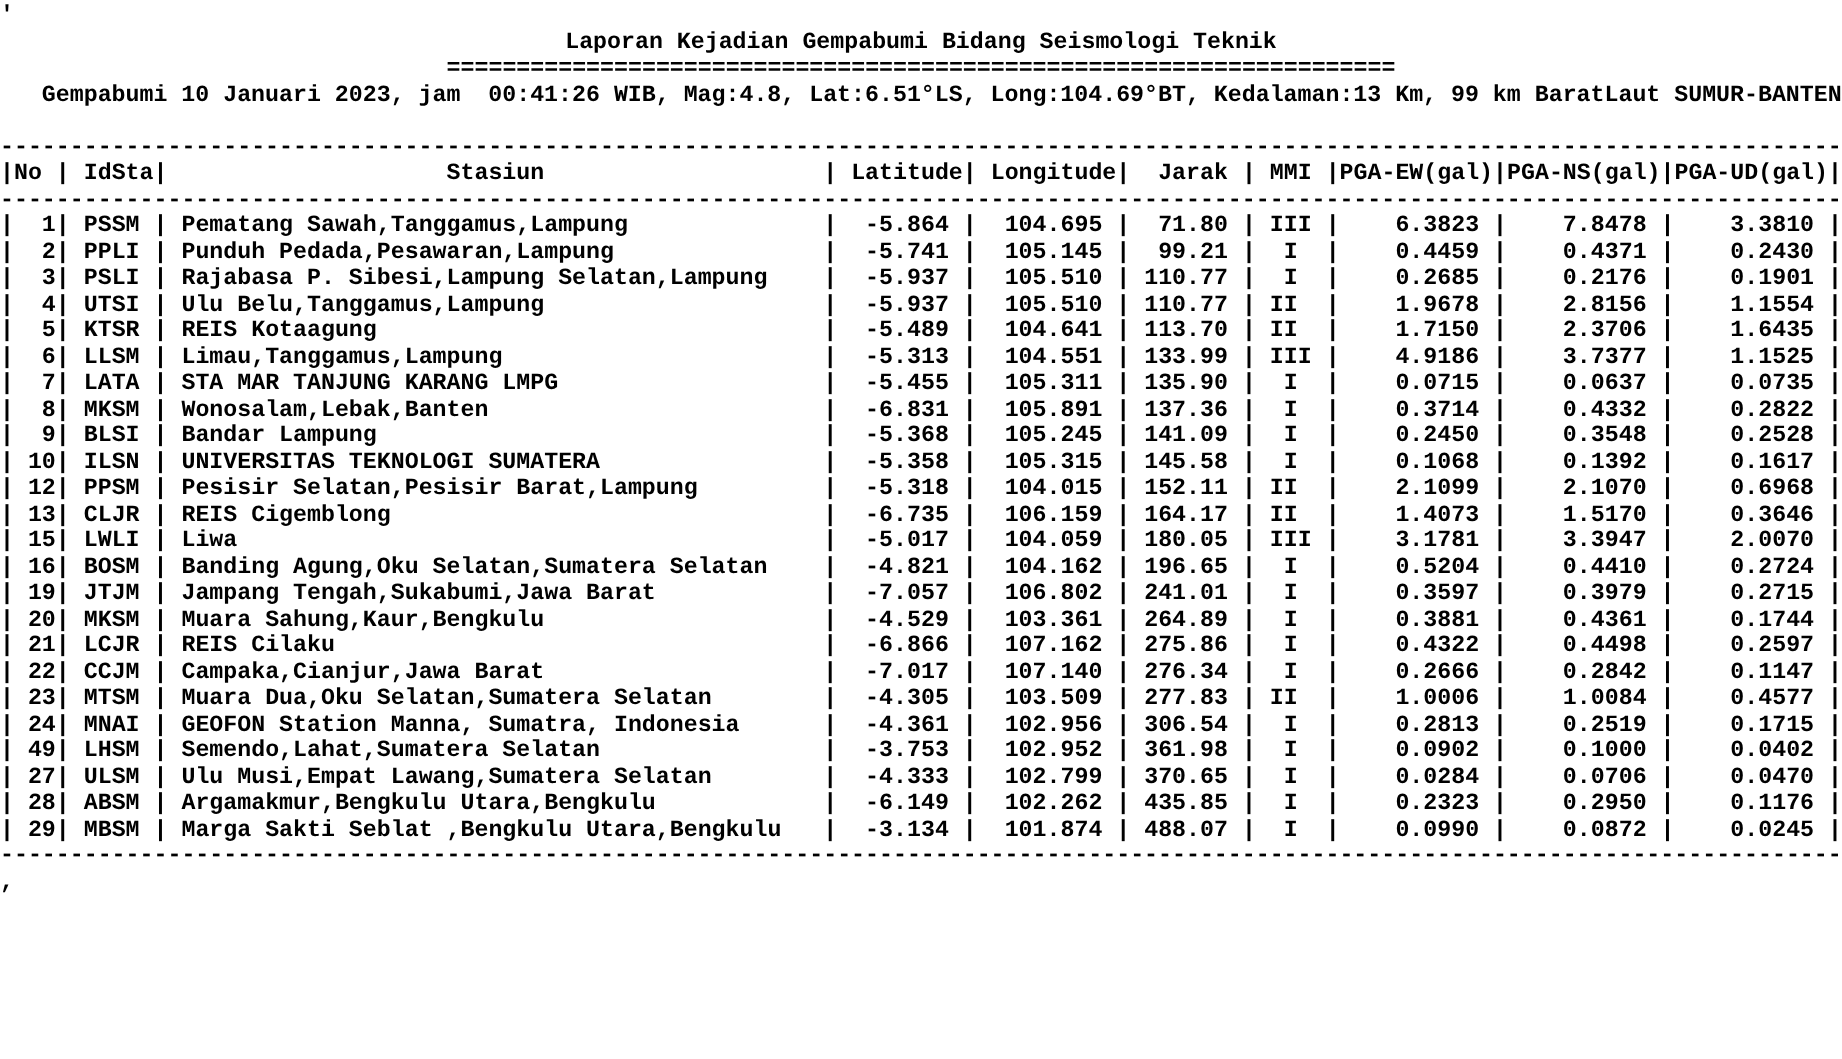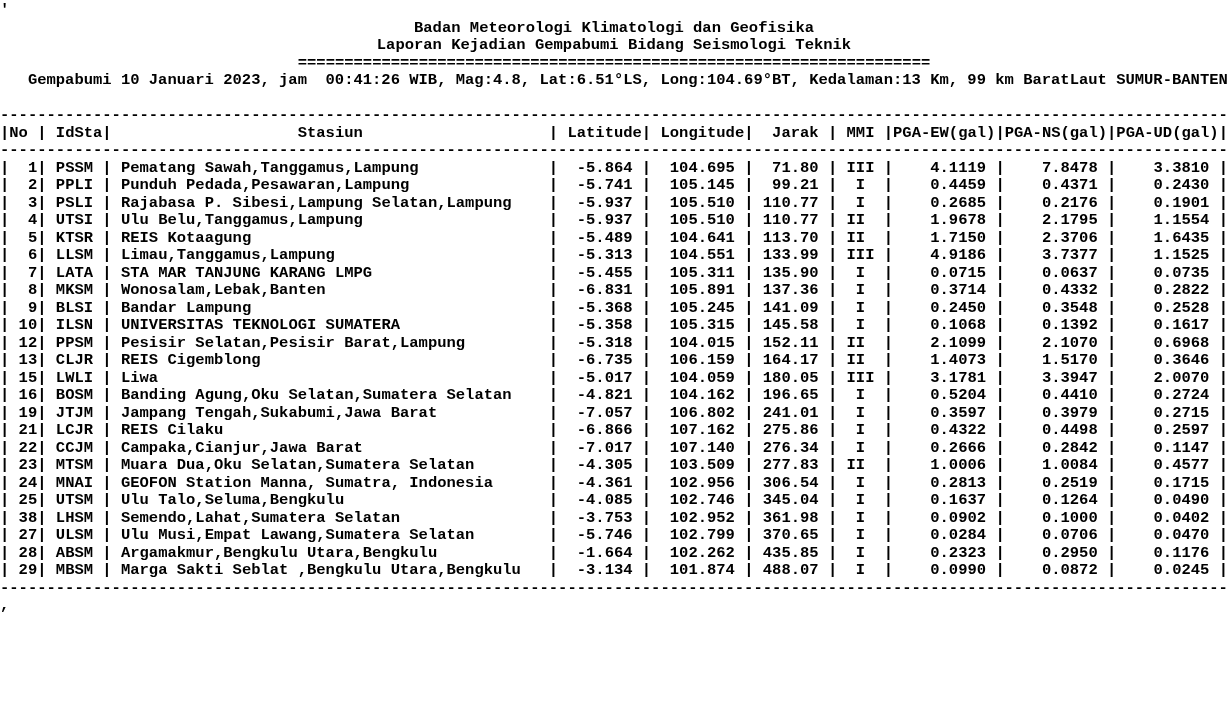--- a/index.html
+++ b/index.html
@@ -12,49 +12,48 @@
   }
   .line{white-space:pre;min-height:17.5px;}
   .center{text-align:center;}
   .summary{padding-left:3ch;}
 </style>
 </head>
 <body>
 
 <div class="doc">
   <div class="line">'</div>
-  <div class="line center">Badan Meteorologi Klimatologi dan Geofisika</div>
   <div class="line center">Laporan Kejadian Gempabumi Bidang Seismologi Teknik</div>
   <div class="line center">====================================================================</div>
   <div class="line summary">Gempabumi 10 Januari 2023, jam  00:41:26 WIB, Mag:4.8, Lat:6.51°LS, Long:104.69°BT, Kedalaman:13 Km, 99 km BaratLaut SUMUR-BANTEN</div>
   <div class="line"></div>
   <div>
       <div class="line">------------------------------------------------------------------------------------------------------------------------------------</div>
       <div class="line">|<span>No </span>|<span> IdSta</span>|<span>                    Stasiun                    </span>|<span> Latitude</span>|<span> Longitude</span>|<span>  Jarak </span>|<span> MMI </span>|<span>PGA-EW(gal)</span>|<span>PGA-NS(gal)</span>|<span>PGA-UD(gal)</span>|</div>
       <div class="line">------------------------------------------------------------------------------------------------------------------------------------</div>
-      <div class="line">|<span>  1</span>|<span> PSSM </span>|<span> Pematang Sawah,Tanggamus,Lampung              </span>|<span>  -5.864 </span>|<span>  104.695 </span>|<span>  71.80 </span>|<span> III </span>|<span>    4.1119 </span>|<span>    7.8478 </span>|<span>    3.3810 </span>|</div>
+      <div class="line">|<span>  1</span>|<span> PSSM </span>|<span> Pematang Sawah,Tanggamus,Lampung              </span>|<span>  -5.864 </span>|<span>  104.695 </span>|<span>  71.80 </span>|<span> III </span>|<span>    6.3823 </span>|<span>    7.8478 </span>|<span>    3.3810 </span>|</div>
       <div class="line">|<span>  2</span>|<span> PPLI </span>|<span> Punduh Pedada,Pesawaran,Lampung               </span>|<span>  -5.741 </span>|<span>  105.145 </span>|<span>  99.21 </span>|<span>  I  </span>|<span>    0.4459 </span>|<span>    0.4371 </span>|<span>    0.2430 </span>|</div>
       <div class="line">|<span>  3</span>|<span> PSLI </span>|<span> Rajabasa P. Sibesi,Lampung Selatan,Lampung    </span>|<span>  -5.937 </span>|<span>  105.510 </span>|<span> 110.77 </span>|<span>  I  </span>|<span>    0.2685 </span>|<span>    0.2176 </span>|<span>    0.1901 </span>|</div>
-      <div class="line">|<span>  4</span>|<span> UTSI </span>|<span> Ulu Belu,Tanggamus,Lampung                    </span>|<span>  -5.937 </span>|<span>  105.510 </span>|<span> 110.77 </span>|<span> II  </span>|<span>    1.9678 </span>|<span>    2.1795 </span>|<span>    1.1554 </span>|</div>
+      <div class="line">|<span>  4</span>|<span> UTSI </span>|<span> Ulu Belu,Tanggamus,Lampung                    </span>|<span>  -5.937 </span>|<span>  105.510 </span>|<span> 110.77 </span>|<span> II  </span>|<span>    1.9678 </span>|<span>    2.8156 </span>|<span>    1.1554 </span>|</div>
       <div class="line">|<span>  5</span>|<span> KTSR </span>|<span> REIS Kotaagung                                </span>|<span>  -5.489 </span>|<span>  104.641 </span>|<span> 113.70 </span>|<span> II  </span>|<span>    1.7150 </span>|<span>    2.3706 </span>|<span>    1.6435 </span>|</div>
       <div class="line">|<span>  6</span>|<span> LLSM </span>|<span> Limau,Tanggamus,Lampung                       </span>|<span>  -5.313 </span>|<span>  104.551 </span>|<span> 133.99 </span>|<span> III </span>|<span>    4.9186 </span>|<span>    3.7377 </span>|<span>    1.1525 </span>|</div>
       <div class="line">|<span>  7</span>|<span> LATA </span>|<span> STA MAR TANJUNG KARANG LMPG                   </span>|<span>  -5.455 </span>|<span>  105.311 </span>|<span> 135.90 </span>|<span>  I  </span>|<span>    0.0715 </span>|<span>    0.0637 </span>|<span>    0.0735 </span>|</div>
       <div class="line">|<span>  8</span>|<span> MKSM </span>|<span> Wonosalam,Lebak,Banten                        </span>|<span>  -6.831 </span>|<span>  105.891 </span>|<span> 137.36 </span>|<span>  I  </span>|<span>    0.3714 </span>|<span>    0.4332 </span>|<span>    0.2822 </span>|</div>
       <div class="line">|<span>  9</span>|<span> BLSI </span>|<span> Bandar Lampung                                </span>|<span>  -5.368 </span>|<span>  105.245 </span>|<span> 141.09 </span>|<span>  I  </span>|<span>    0.2450 </span>|<span>    0.3548 </span>|<span>    0.2528 </span>|</div>
       <div class="line">|<span> 10</span>|<span> ILSN </span>|<span> UNIVERSITAS TEKNOLOGI SUMATERA                </span>|<span>  -5.358 </span>|<span>  105.315 </span>|<span> 145.58 </span>|<span>  I  </span>|<span>    0.1068 </span>|<span>    0.1392 </span>|<span>    0.1617 </span>|</div>
       <div class="line">|<span> 12</span>|<span> PPSM </span>|<span> Pesisir Selatan,Pesisir Barat,Lampung         </span>|<span>  -5.318 </span>|<span>  104.015 </span>|<span> 152.11 </span>|<span> II  </span>|<span>    2.1099 </span>|<span>    2.1070 </span>|<span>    0.6968 </span>|</div>
       <div class="line">|<span> 13</span>|<span> CLJR </span>|<span> REIS Cigemblong                               </span>|<span>  -6.735 </span>|<span>  106.159 </span>|<span> 164.17 </span>|<span> II  </span>|<span>    1.4073 </span>|<span>    1.5170 </span>|<span>    0.3646 </span>|</div>
       <div class="line">|<span> 15</span>|<span> LWLI </span>|<span> Liwa                                          </span>|<span>  -5.017 </span>|<span>  104.059 </span>|<span> 180.05 </span>|<span> III </span>|<span>    3.1781 </span>|<span>    3.3947 </span>|<span>    2.0070 </span>|</div>
       <div class="line">|<span> 16</span>|<span> BOSM </span>|<span> Banding Agung,Oku Selatan,Sumatera Selatan    </span>|<span>  -4.821 </span>|<span>  104.162 </span>|<span> 196.65 </span>|<span>  I  </span>|<span>    0.5204 </span>|<span>    0.4410 </span>|<span>    0.2724 </span>|</div>
       <div class="line">|<span> 19</span>|<span> JTJM </span>|<span> Jampang Tengah,Sukabumi,Jawa Barat            </span>|<span>  -7.057 </span>|<span>  106.802 </span>|<span> 241.01 </span>|<span>  I  </span>|<span>    0.3597 </span>|<span>    0.3979 </span>|<span>    0.2715 </span>|</div>
+      <div class="line">|<span> 20</span>|<span> MKSM </span>|<span> Muara Sahung,Kaur,Bengkulu                    </span>|<span>  -4.529 </span>|<span>  103.361 </span>|<span> 264.89 </span>|<span>  I  </span>|<span>    0.3881 </span>|<span>    0.4361 </span>|<span>    0.1744 </span>|</div>
       <div class="line">|<span> 21</span>|<span> LCJR </span>|<span> REIS Cilaku                                   </span>|<span>  -6.866 </span>|<span>  107.162 </span>|<span> 275.86 </span>|<span>  I  </span>|<span>    0.4322 </span>|<span>    0.4498 </span>|<span>    0.2597 </span>|</div>
       <div class="line">|<span> 22</span>|<span> CCJM </span>|<span> Campaka,Cianjur,Jawa Barat                    </span>|<span>  -7.017 </span>|<span>  107.140 </span>|<span> 276.34 </span>|<span>  I  </span>|<span>    0.2666 </span>|<span>    0.2842 </span>|<span>    0.1147 </span>|</div>
       <div class="line">|<span> 23</span>|<span> MTSM </span>|<span> Muara Dua,Oku Selatan,Sumatera Selatan        </span>|<span>  -4.305 </span>|<span>  103.509 </span>|<span> 277.83 </span>|<span> II  </span>|<span>    1.0006 </span>|<span>    1.0084 </span>|<span>    0.4577 </span>|</div>
       <div class="line">|<span> 24</span>|<span> MNAI </span>|<span> GEOFON Station Manna, Sumatra, Indonesia      </span>|<span>  -4.361 </span>|<span>  102.956 </span>|<span> 306.54 </span>|<span>  I  </span>|<span>    0.2813 </span>|<span>    0.2519 </span>|<span>    0.1715 </span>|</div>
-      <div class="line">|<span> 25</span>|<span> UTSM </span>|<span> Ulu Talo,Seluma,Bengkulu                      </span>|<span>  -4.085 </span>|<span>  102.746 </span>|<span> 345.04 </span>|<span>  I  </span>|<span>    0.1637 </span>|<span>    0.1264 </span>|<span>    0.0490 </span>|</div>
-      <div class="line">|<span> 38</span>|<span> LHSM </span>|<span> Semendo,Lahat,Sumatera Selatan                </span>|<span>  -3.753 </span>|<span>  102.952 </span>|<span> 361.98 </span>|<span>  I  </span>|<span>    0.0902 </span>|<span>    0.1000 </span>|<span>    0.0402 </span>|</div>
-      <div class="line">|<span> 27</span>|<span> ULSM </span>|<span> Ulu Musi,Empat Lawang,Sumatera Selatan        </span>|<span>  -5.746 </span>|<span>  102.799 </span>|<span> 370.65 </span>|<span>  I  </span>|<span>    0.0284 </span>|<span>    0.0706 </span>|<span>    0.0470 </span>|</div>
-      <div class="line">|<span> 28</span>|<span> ABSM </span>|<span> Argamakmur,Bengkulu Utara,Bengkulu            </span>|<span>  -1.664 </span>|<span>  102.262 </span>|<span> 435.85 </span>|<span>  I  </span>|<span>    0.2323 </span>|<span>    0.2950 </span>|<span>    0.1176 </span>|</div>
+      <div class="line">|<span> 49</span>|<span> LHSM </span>|<span> Semendo,Lahat,Sumatera Selatan                </span>|<span>  -3.753 </span>|<span>  102.952 </span>|<span> 361.98 </span>|<span>  I  </span>|<span>    0.0902 </span>|<span>    0.1000 </span>|<span>    0.0402 </span>|</div>
+      <div class="line">|<span> 27</span>|<span> ULSM </span>|<span> Ulu Musi,Empat Lawang,Sumatera Selatan        </span>|<span>  -4.333 </span>|<span>  102.799 </span>|<span> 370.65 </span>|<span>  I  </span>|<span>    0.0284 </span>|<span>    0.0706 </span>|<span>    0.0470 </span>|</div>
+      <div class="line">|<span> 28</span>|<span> ABSM </span>|<span> Argamakmur,Bengkulu Utara,Bengkulu            </span>|<span>  -6.149 </span>|<span>  102.262 </span>|<span> 435.85 </span>|<span>  I  </span>|<span>    0.2323 </span>|<span>    0.2950 </span>|<span>    0.1176 </span>|</div>
       <div class="line">|<span> 29</span>|<span> MBSM </span>|<span> Marga Sakti Seblat ,Bengkulu Utara,Bengkulu   </span>|<span>  -3.134 </span>|<span>  101.874 </span>|<span> 488.07 </span>|<span>  I  </span>|<span>    0.0990 </span>|<span>    0.0872 </span>|<span>    0.0245 </span>|</div>
       <div class="line">------------------------------------------------------------------------------------------------------------------------------------</div>
     </div>
   <div class="line">,</div>
 </div>
 
 </body></html>

